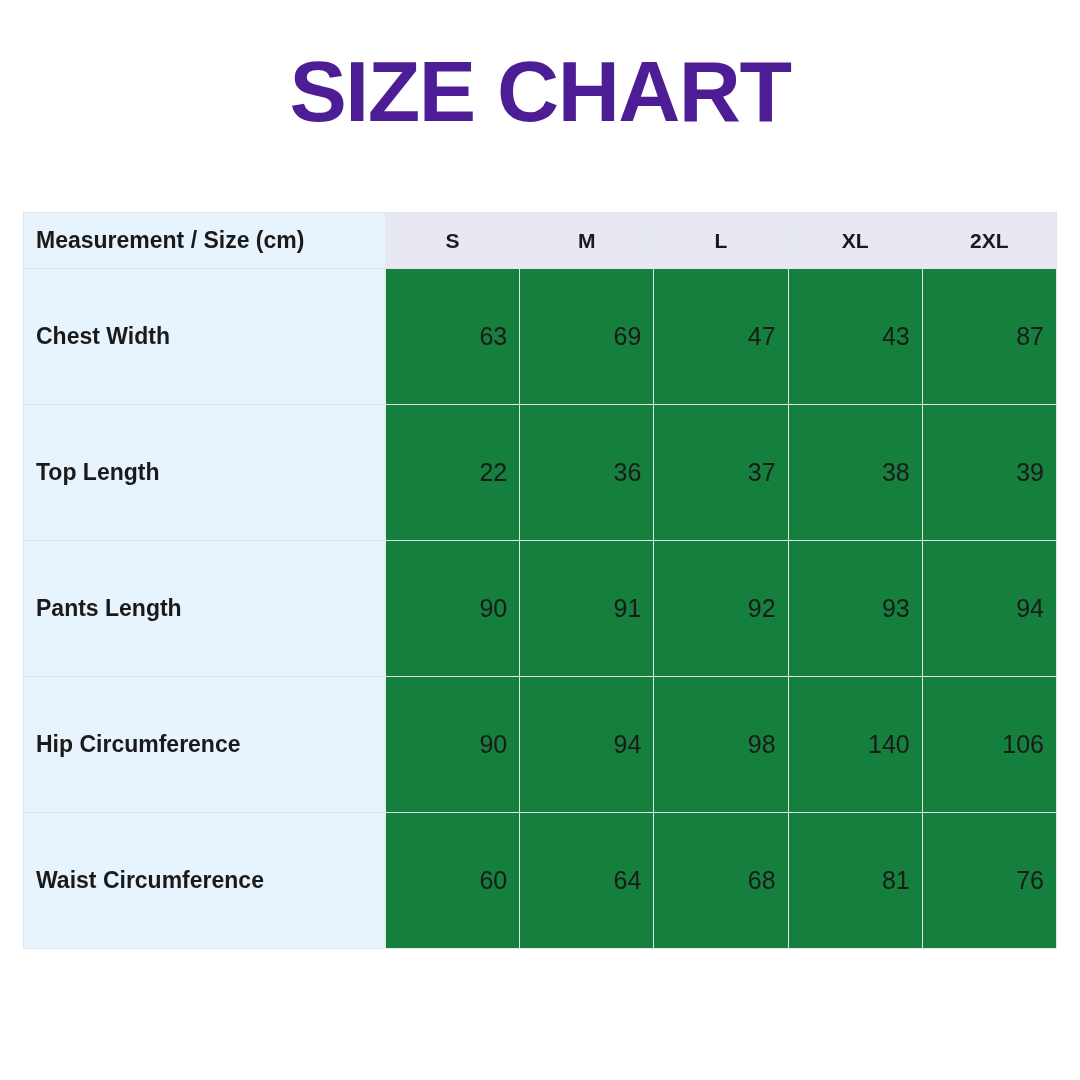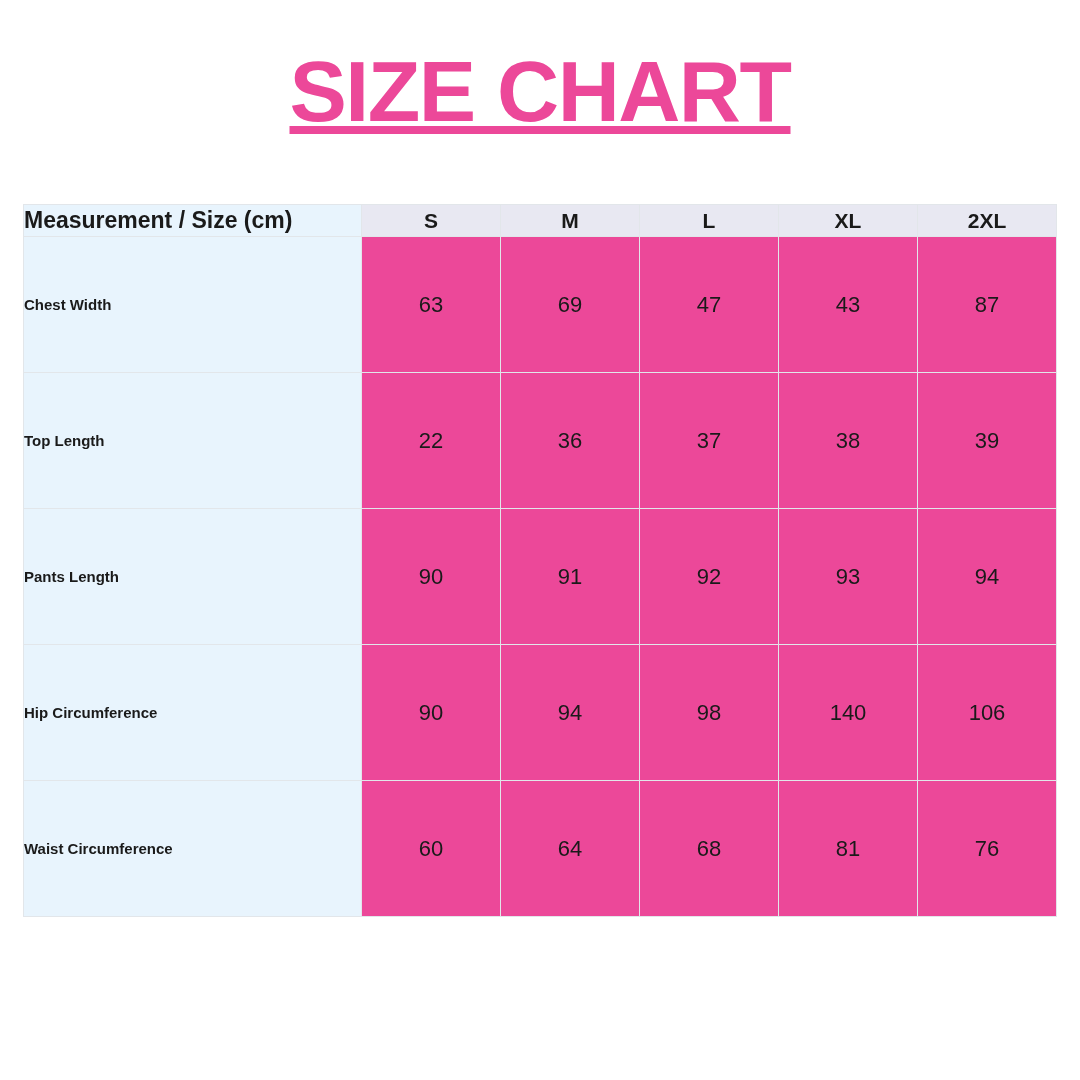--- a/index.html
+++ b/index.html
@@ -19,40 +19,39 @@
     height: 1080px;
     box-sizing: border-box;
     display: flex;
     flex-direction: column;
     align-items: center;
   }
   .title {
     font-size: 86px;
     font-weight: 700;
     letter-spacing: -1.5px;
-    color: #ec4899;
+    color: #4c1d95;
     margin-top: 48px;
-    margin-bottom: 4px;
+    margin-bottom: 12px;
     line-height: 1;
     text-align: center;
-    text-decoration: underline;
   }
   .table-wrap {
     margin-top: 66px;
     width: 1034px;
   }
   table.size-chart {
     width: 100%;
     border-collapse: collapse;
     table-layout: fixed;
   }
   table.size-chart th,
   table.size-chart td {
     border: 1px solid #e2e6ea;
-    padding: 0;
+    padding: 12px;
   }
   
   .hdr-label {
     background: #e8f4fd;
     text-align: left;
     vertical-align: middle;
     font-size: 23px;
     font-weight: 700;
     color: #1a1a1a;
     padding: 22px 0 22px 18px;
@@ -65,33 +64,33 @@
     vertical-align: middle;
     font-size: 21px;
     font-weight: 700;
     color: #1a1a1a;
     padding: 22px 4px;
   }
   .row-label {
     background: #e8f4fd;
     text-align: left;
     vertical-align: middle;
-    font-size: 15px;
+    font-size: 23px;
     font-weight: 700;
     color: #1a1a1a;
     padding: 34px 0 34px 18px;
     height: 136px;
     box-sizing: border-box;
     margin-top: 44px;
   }
   .cell-val {
-    background: #ec4899;
-    text-align: center;
+    background: #15803d;
+    text-align: right;
     vertical-align: middle;
-    font-size: 22px;
+    font-size: 25px;
     font-weight: 400;
     color: #1a1a1a;
   }
 </style>
 </head>
 <body>
 
 <div class="page">
 
   <div class="title">SIZE CHART</div>

